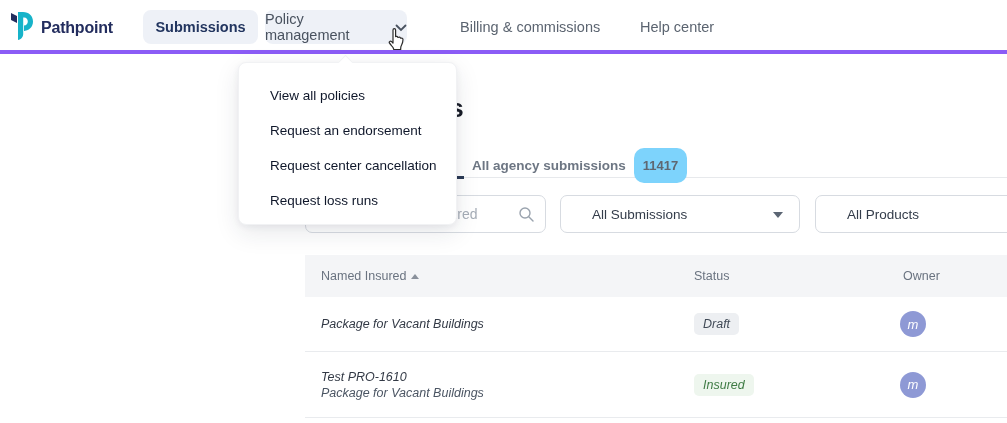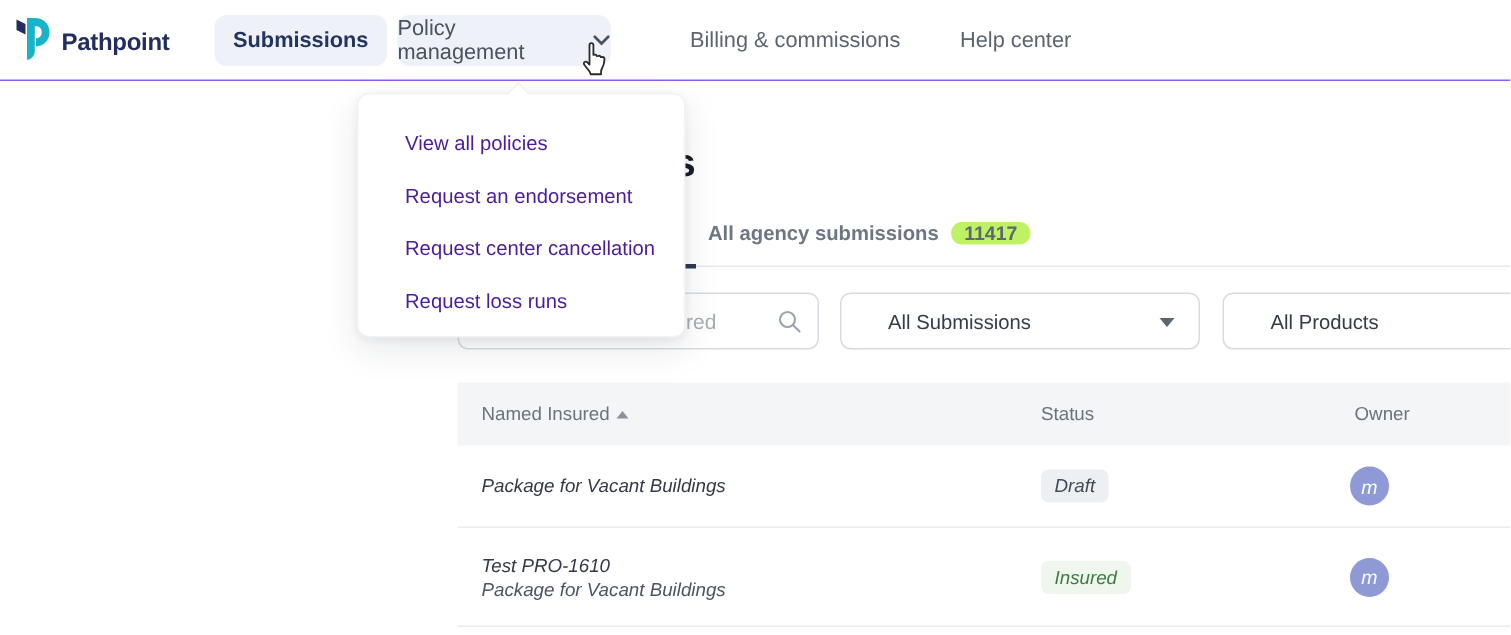--- a/index.html
+++ b/index.html
@@ -2,56 +2,56 @@
 <html><head>
 <meta charset="utf-8">
 <style>
   * { margin:0; padding:0; box-sizing:border-box; }
   html,body { width:1007px; height:423px; overflow:hidden; background:#fff;
     font-family:"Liberation Sans","DejaVu Sans",sans-serif; }
   .screen { position:relative; width:1007px; height:423px; background:#fff; overflow:hidden; }
 
   
   .topnav { position:absolute; left:0; top:0; width:1007px; height:54px; background:#fff;
-    border-bottom:1px solid #8b5cf6; z-index:10; }
+    border-bottom:4px solid #8b5cf6; z-index:10; }
   .brand { position:absolute; left:9px; top:11px; display:flex; align-items:center; gap:7px; }
   .brand-name { font-size:16px; font-weight:700; color:#232d5e; letter-spacing:-0.2px; }
   .nav-pill { position:absolute; top:10px; height:34px; border-radius:8px; display:flex;
     align-items:center; justify-content:center; font-size:14.5px; cursor:pointer; }
   .pill-bg { background:#eef1f7; }
   .pill-submissions { left:143px; width:115px; color:#22355f; font-weight:600; }
   .pill-policy { left:265px; width:142px; color:#49525f; gap:6px; }
   .nav-link { position:absolute; top:0; height:54px; display:flex; align-items:center;
     font-size:14.5px; color:#5b6470; cursor:pointer; }
   .link-billing { left:460px; }
   .link-help { left:640px; }
 
   
   .menu { position:absolute; left:238px; top:62px; width:219px; height:163px; background:#fff;
     border:1px solid #f1f2f4; border-radius:8px;
     box-shadow:0 8px 24px rgba(30,40,60,0.10), 0 2px 6px rgba(30,40,60,0.06);
     z-index:50; padding-top:15px; }
   .menu-notch { position:absolute; left:101px; top:-6px; width:11px; height:11px; background:#fff;
     transform:rotate(45deg); border-left:1px solid #f1f2f4; border-top:1px solid #f1f2f4; }
   .menu-item { height:35px; line-height:35px; padding-left:31px; font-size:13.5px;
-    color:#4c1d95; cursor:pointer; white-space:nowrap; }
+    color:#0f172a; cursor:pointer; white-space:nowrap; }
 
   
   .page-title { position:absolute; left:305px; top:93px; font-size:26px; font-weight:700;
     color:#171c26; letter-spacing:-0.3px; z-index:1; }
 
   .tabbar-border { position:absolute; left:305px; top:177px; width:702px; height:1px;
     background:#e7e9ec; z-index:1; }
   .tab-underline { position:absolute; left:380px; top:176px; width:84px; height:3px;
     background:#2b3a55; z-index:2; }
   .tab { position:absolute; left:472px; top:148px; display:flex; align-items:center; gap:8px;
     cursor:pointer; z-index:1; }
   .tab-label { font-size:13.5px; font-weight:600; color:#6d7683; }
-  .tab-count { background:#bef264; color:#5f6772; font-size:13px; font-weight:600;
-    border-radius:10px; padding:0 9px; }
+  .tab-count { background:#7dd3fc; color:#5f6772; font-size:13px; font-weight:600;
+    border-radius:10px; padding:10px 9px; }
 
   
   .search-box { position:absolute; left:305px; top:195px; width:241px; height:38px;
     border:1px solid #d7dbe1; border-radius:7px; background:#fff; z-index:1; }
   .search-input { position:absolute; left:0; top:0; width:100%; height:100%; border:none;
     outline:none; border-radius:7px; padding:0 34px 0 12px; font-size:14px; color:#39404c;
     font-family:"Liberation Sans","DejaVu Sans",sans-serif; background:transparent; }
   .search-input::placeholder { color:#a6adb7; }
   .search-icon { position:absolute; right:10px; top:10px; width:17px; height:17px; }
 

